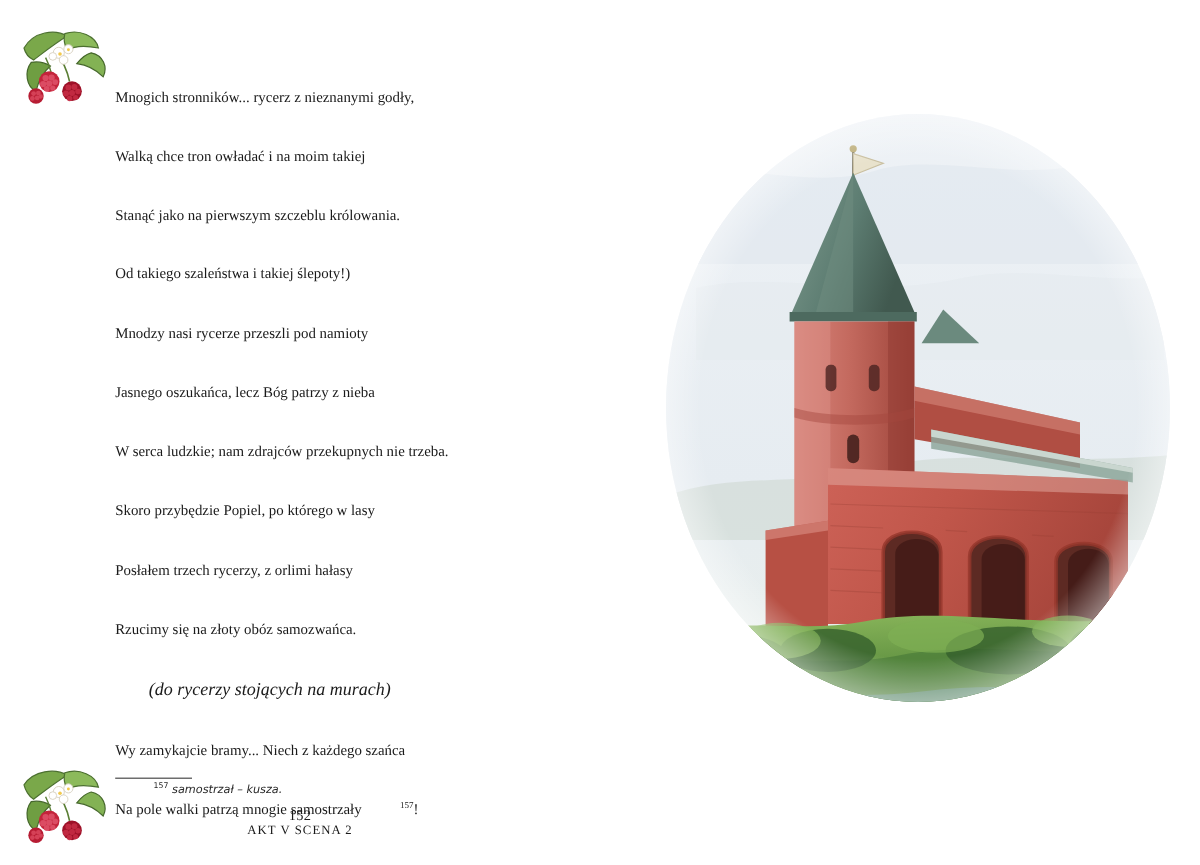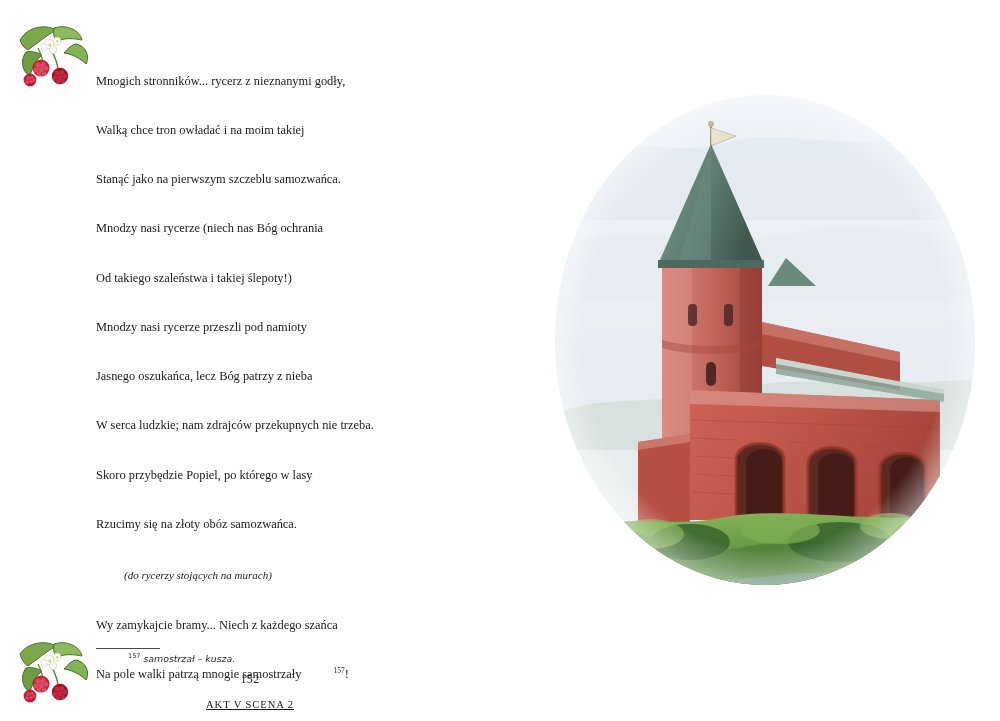--- a/index.html
+++ b/index.html
@@ -38,21 +38,21 @@
     width: 400px;
     font-size: 12.4px;
     line-height: 16.4px;
   }
   .verse {
     white-space: pre-wrap;
   }
   .verse-line { display: block; }
   .stage-dir {
     font-style: italic;
-    font-size: 11px;
+    font-size: 15px;
     padding-left: 24px;
     margin-top: 2px;
     margin-bottom: 1px;
   }
   .stage-dir.indent-wide { padding-left: 28px; }
   sup {
     font-size: 7.5px;
     vertical-align: super;
     line-height: 0;
     margin-left: 32px;
@@ -90,22 +90,21 @@
     width: 500px;
     text-align: center;
   }
   .folio-number {
     font-size: 12px;
     letter-spacing: 0.3px;
   }
   .folio-running {
     font-size: 10.6px;
     letter-spacing: 0.9px;
-    margin-top: 12px;
-    text-decoration: underline;
+    margin-top: 0;
   }
 
   
   .illustration {
     position: absolute;
     left: 540px;
     top: 90px;
     width: 450px;
     height: 520px;
   }
@@ -177,27 +176,27 @@
         </g>
       </g>
     </svg>
   </div>
 
   <div class="text-column">
 
     <div class="verse">
       <span class="verse-line">Mnogich stronników... rycerz z nieznanymi godły,</span>
       <span class="verse-line">Walką chce tron owładać i na moim takiej</span>
-      <span class="verse-line">Stanąć jako na pierwszym szczeblu samozwańca.</span>
-      <span class="verse-line">Mnodzy nasi rycerze (niech nas Bóg ochrania</span>
+      <span class="verse-line">Stanąć jako na pierwszym szczeblu królowania.</span>
       <span class="verse-line">Od takiego szaleństwa i takiej ślepoty!)</span>
       <span class="verse-line">Mnodzy nasi rycerze przeszli pod namioty</span>
       <span class="verse-line">Jasnego oszukańca, lecz Bóg patrzy z nieba</span>
       <span class="verse-line">W serca ludzkie; nam zdrajców przekupnych nie trzeba.</span>
       <span class="verse-line">Skoro przybędzie Popiel, po którego w lasy</span>
+      <span class="verse-line">Posłałem trzech rycerzy, z orlimi hałasy</span>
       <span class="verse-line">Rzucimy się na złoty obóz samozwańca.</span>
     </div>
 
     <div class="stage-dir indent-wide">(do rycerzy stojących na murach)</div>
 
     <div class="verse">
       <span class="verse-line">Wy zamykajcie bramy... Niech z każdego szańca</span>
       <span class="verse-line"><span>Na pole walki patrzą mnogie samostrzały</span><sup>157</sup><span>!</span></span>
       
       

